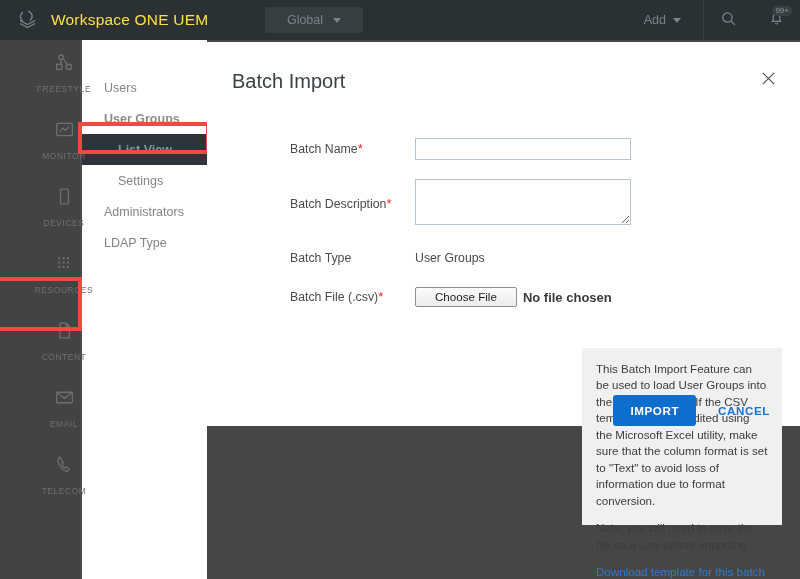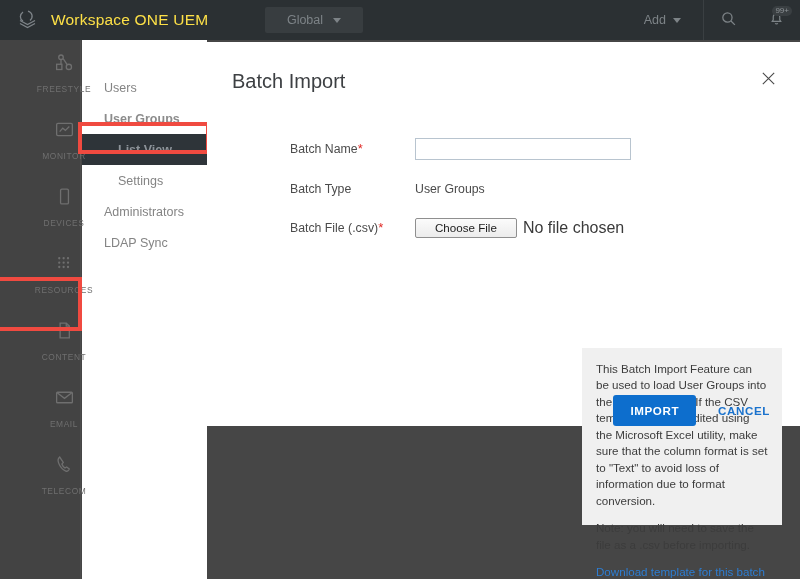--- a/index.html
+++ b/index.html
@@ -116,21 +116,21 @@
     font-size: 12.3px; padding: 3px 4px; color: #333; outline: none;
     resize: vertical;
   }
   .static-val { font-size: 12.3px; color: #4b4b4b; line-height: 20px; }
   .file-ctrl { display: flex; align-items: center; gap: 6px; }
   .file-btn {
     border: 1px solid #8f8f8f; background: linear-gradient(#fbfbfb,#ececec);
     border-radius: 2px; padding: 2px 19px; font-size: 11.6px; color: #1c1c1c;
     font-family: "Liberation Sans", sans-serif; line-height: 1.25;
   }
-  .file-none { font-size: 16px; color: #3a3a3a; }
+  .file-none { font-size: 13px; color: #3a3a3a; font-weight: bold; }
 
   .infobox {
     position: absolute; left: 375px; top: 306px;
     width: 200px; height: 177px; background: #f0f0f0;
     padding: 13px 14px; font-size: 11.6px; color: #3c3c3c; line-height: 1.42;
   }
   .infobox p { margin-bottom: 11px; }
   .infobox a { color: #2d7dd2; text-decoration: none; font-size: 11.6px; }
 
   .footer {
@@ -284,21 +284,21 @@
       
     </div>
   </div>
 
   <div class="subnav">
     <div class="subnav-item">Users</div>
     <div class="subnav-item bold">User Groups</div>
     <div class="subnav-item sub selected">List View</div>
     <div class="subnav-item sub">Settings</div>
     <div class="subnav-item">Administrators</div>
-    <div class="subnav-item">LDAP Sync</div>
+    <div class="subnav-item">LDAP Type</div>
   </div>
 
   <div class="hl" style="left:78px; top:122px; width:132px; height:32px;"></div>
   <div class="hl" style="left:-4px; top:277px; width:86px; height:54px;"></div>
 
   <div class="modal">
 
     <div class="modal-title">Batch Import</div>
 
     <div class="modal-close">
@@ -311,20 +311,28 @@
 
       <div class="row">
         <div class="row-label">
           <span>Batch Name</span><span class="req">*</span>
         </div>
         <div class="ctrl">
           <input class="txt-input" type="text" autofocus="" placeholder="" style="">
         </div>
       </div>
 
+      <div class="row">
+        <div class="row-label">
+          <span>Batch Description</span><span class="req">*</span>
+        </div>
+        <div class="ctrl">
+          <textarea class="txt-area" placeholder="" style=""></textarea>
+        </div>
+      </div>
 
       <div class="row">
         <div class="row-label">
           <span>Batch Type</span>
         </div>
         <div class="ctrl">
           <div class="static-val">User Groups</div>
         </div>
       </div>
 

